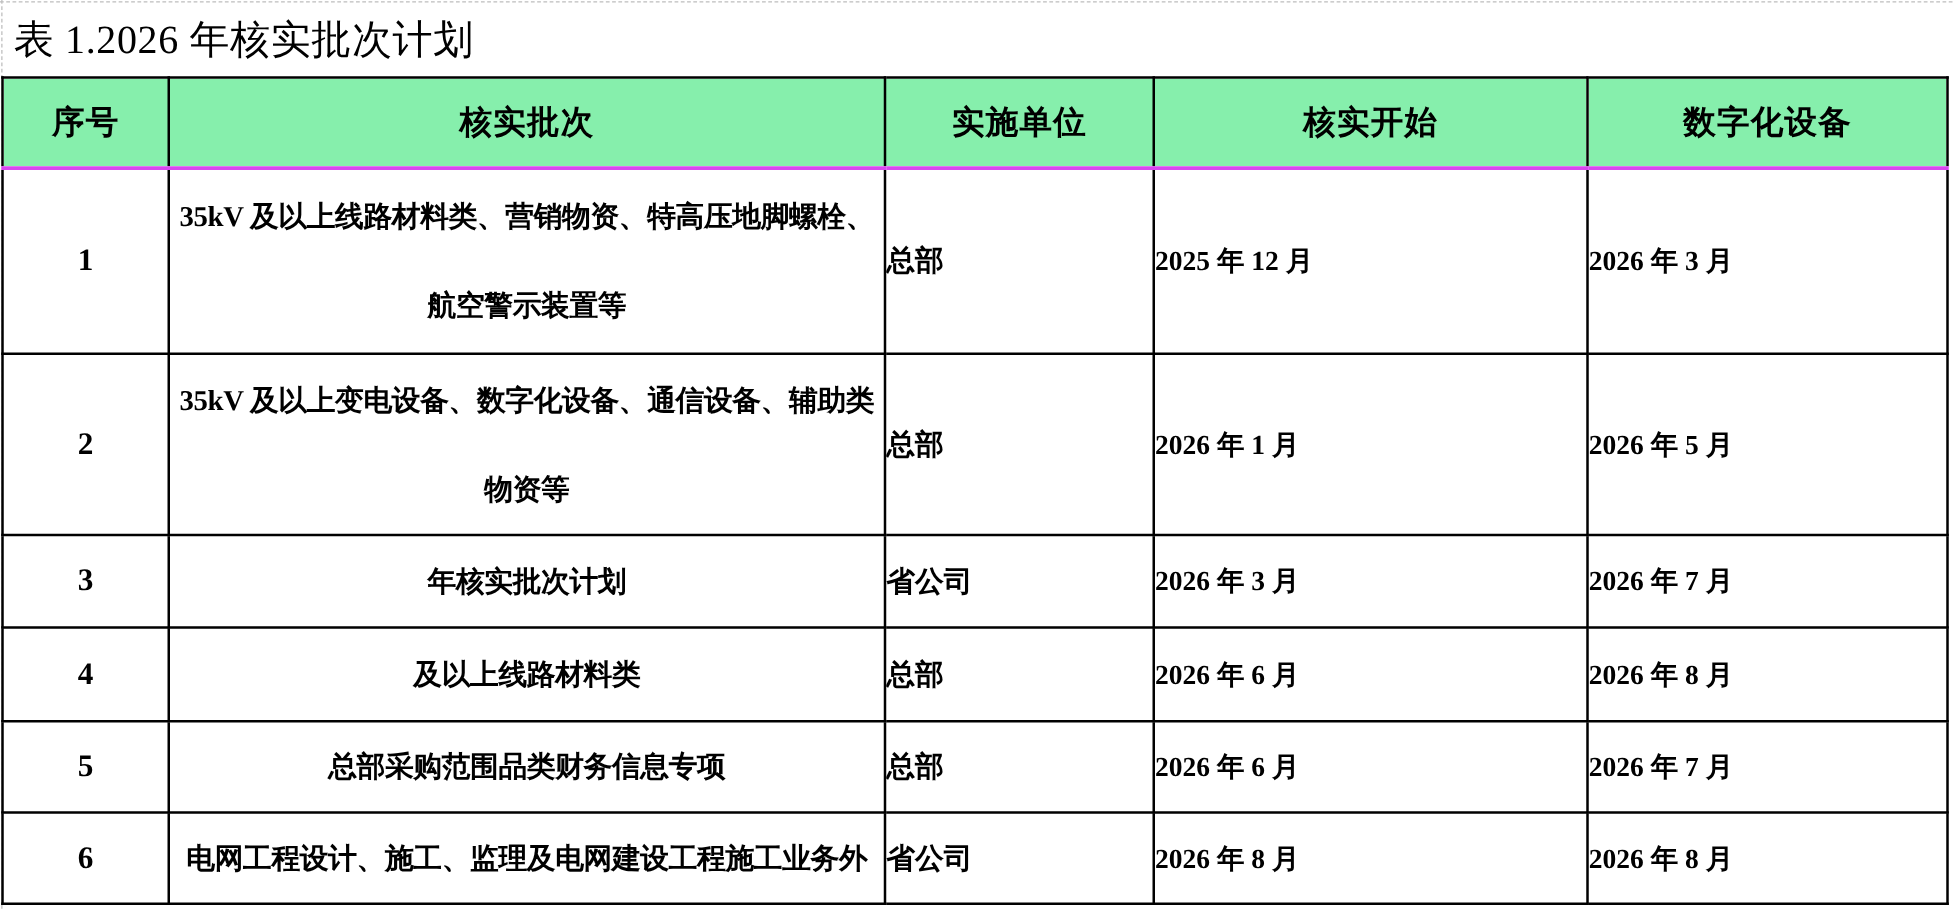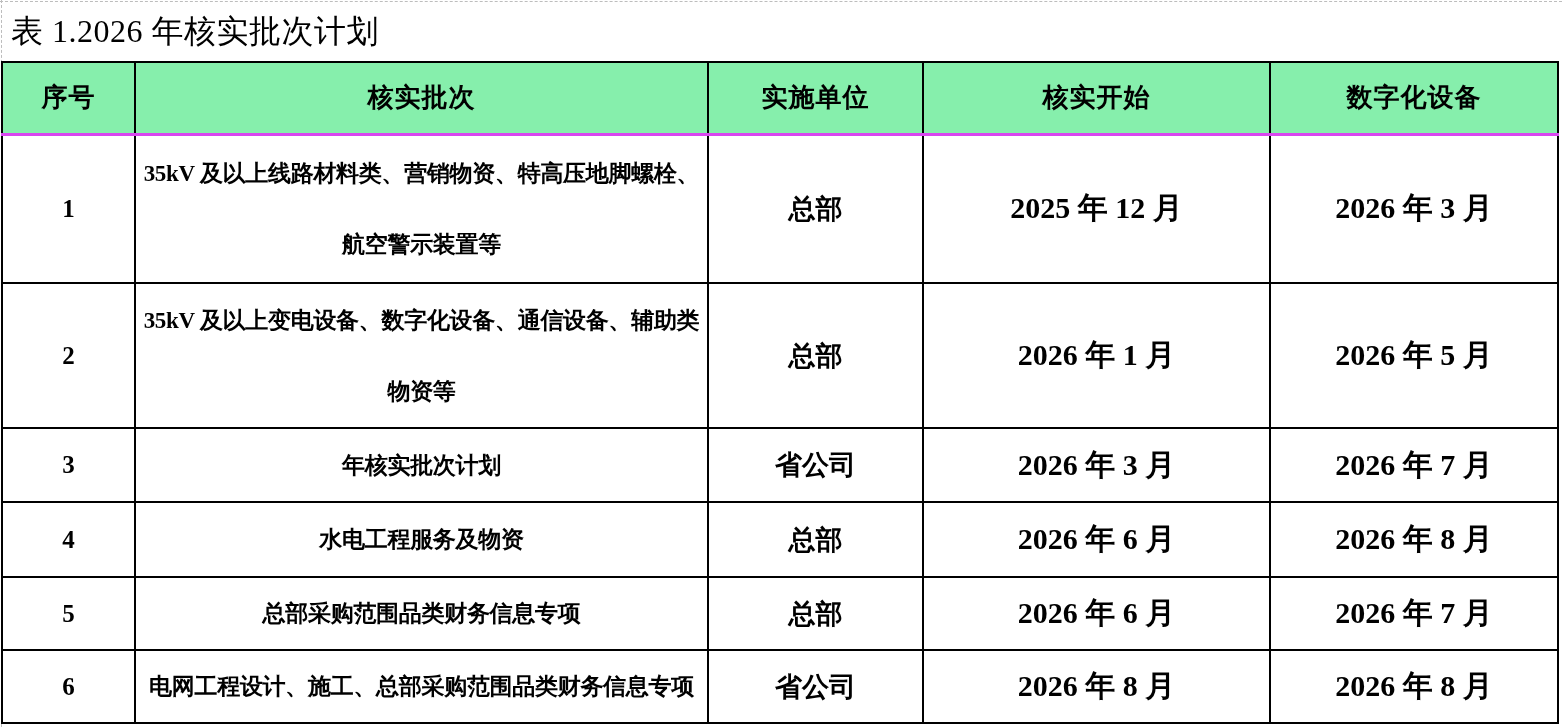--- a/index.html
+++ b/index.html
@@ -30,22 +30,22 @@
   .batch-table tbody tr:nth-child(2) { height:145px; }
   .batch-table tbody tr:nth-child(3) { height:74px; }
   .batch-table tbody tr:nth-child(4) { height:75px; }
   .batch-table tbody tr:nth-child(5) { height:72px; }
   .batch-table tbody tr:nth-child(6) { height:72px; }
   .c-no   { text-align:center; font-size:25px; }
   .c-batch {
     text-align:center; padding-left:20px; padding-right:2px;
     font-size:23px; letter-spacing:-0.3px; line-height:71px; white-space:pre-line;
   }
-  .c-unit { text-align:center; font-size:27px; }
-  .c-date { text-align:center; font-size:30px; }
+  .c-unit { font-size:23px; }
+  .c-date { text-align:left; font-size:22px; }
 </style>
 </head>
 <body>
 
 <div class="page">
   <div class="guide-top"></div>
   <div class="guide-left"></div>
 
   <h1 class="doc-title">表 1.2026 年核实批次计划</h1>
 
@@ -85,34 +85,34 @@
       </tr>
       <tr>
         <td class="c-no">3</td>
         <td class="c-batch">年核实批次计划</td>
         <td class="c-unit">省公司</td>
         <td class="c-date">2026 年 3 月</td>
         <td class="c-date">2026 年 7 月</td>
       </tr>
       <tr>
         <td class="c-no">4</td>
-        <td class="c-batch">水电工程服务及物资</td>
+        <td class="c-batch">及以上线路材料类</td>
         <td class="c-unit">总部</td>
         <td class="c-date">2026 年 6 月</td>
         <td class="c-date">2026 年 8 月</td>
       </tr>
       <tr>
         <td class="c-no">5</td>
         <td class="c-batch">总部采购范围品类财务信息专项</td>
         <td class="c-unit">总部</td>
         <td class="c-date">2026 年 6 月</td>
         <td class="c-date">2026 年 7 月</td>
       </tr>
       <tr>
         <td class="c-no">6</td>
-        <td class="c-batch">电网工程设计、施工、总部采购范围品类财务信息专项</td>
+        <td class="c-batch">电网工程设计、施工、监理及电网建设工程施工业务外</td>
         <td class="c-unit">省公司</td>
         <td class="c-date">2026 年 8 月</td>
         <td class="c-date">2026 年 8 月</td>
       </tr>
     </tbody>
   </table>
 </div>
 
 </body></html>

